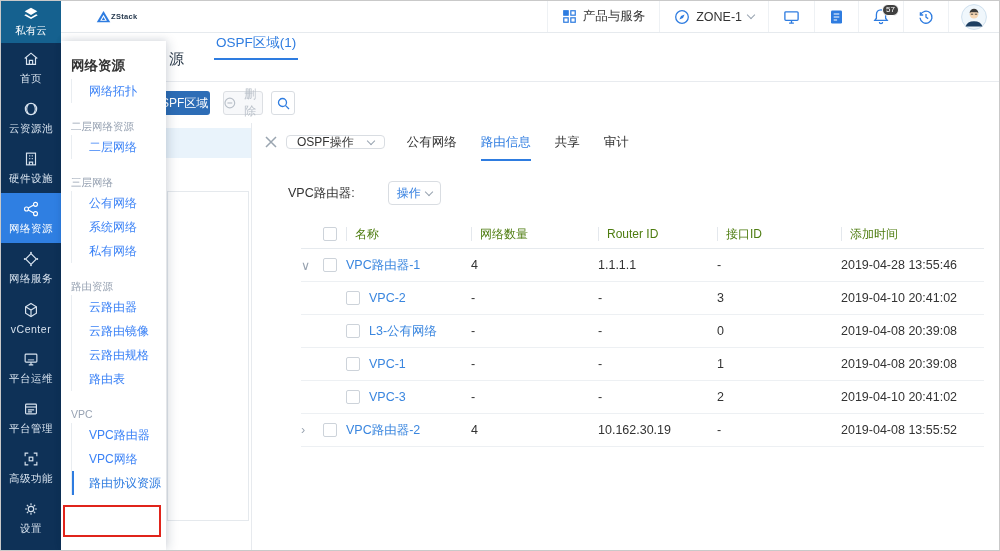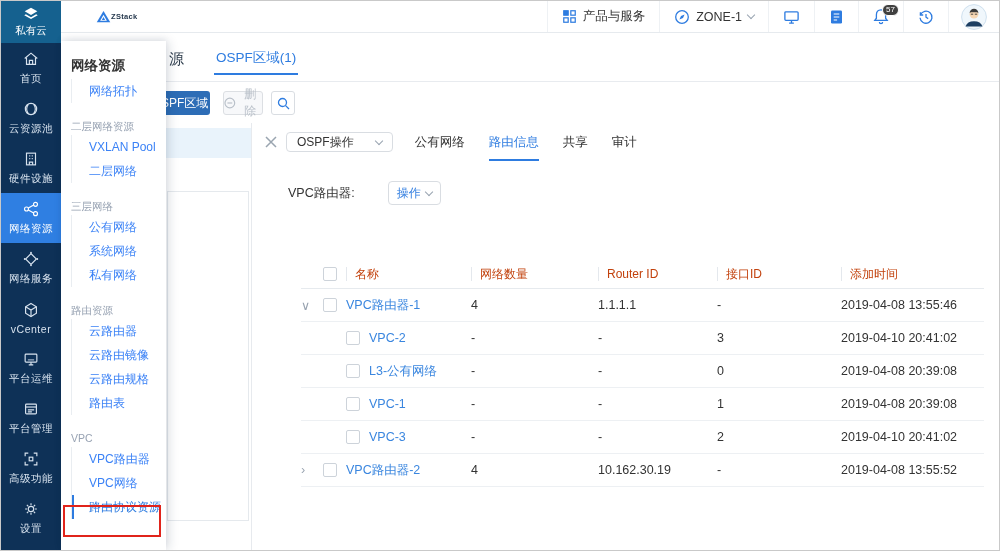--- a/index.html
+++ b/index.html
@@ -21,48 +21,48 @@
   .logo span { font-size:7.5px; font-weight:bold; color:#25384d; letter-spacing:.3px; }
   .topbar-right { margin-left:auto; display:flex; align-items:stretch; }
   .tb-item { display:flex; align-items:center; gap:6px; padding:0 14px; border-left:1px solid #eef1f4; font-size:12.5px; color:#333; cursor:pointer; position:relative; }
   .caret { width:6px; height:6px; border-right:1.3px solid #98a3b0; border-bottom:1.3px solid #98a3b0; transform:rotate(45deg); margin-top:-3px; }
   .badge { position:absolute; top:3px; right:4px; background:#404040; color:#fff; font-size:8px; line-height:10px; padding:0 3px; border-radius:6px; border:1px solid #fff; }
   .avatar-wrap { padding:0 12px; }
 
   
   .content { position:absolute; left:60px; top:32px; right:0; bottom:0; background:#fff; z-index:1; }
   .hidden-title { position:absolute; left:108px; top:17px; font-size:15px; color:#2b3a4a; }
-  .page-tab { position:absolute; left:155px; top:16px; font-size:13.5px; color:#2e7ce0; cursor:pointer; }
+  .page-tab { position:absolute; left:155px; top:1px; font-size:13.5px; color:#2e7ce0; cursor:pointer; }
   .page-tab::after { content:""; position:absolute; left:-2px; right:-2px; bottom:-8px; height:2px; background:#2e7ce0; }
   .tabs-border { position:absolute; left:0; top:48px; right:0; height:1px; background:#e8ebef; }
   .btn-create { position:absolute; left:65px; top:58px; width:84px; height:24px; background:#2d6db6; color:#fff; font-size:12px; border:none; border-radius:3px; cursor:pointer; }
   .btn-delete { position:absolute; left:162px; top:58px; width:40px; height:24px; background:#f7f8fa; color:#b9c0c9; font-size:12px; border:1px solid #dcdfe3; border-radius:3px; cursor:pointer; display:flex; align-items:center; justify-content:center; gap:3px; }
   .btn-search { position:absolute; left:210px; top:58px; width:24px; height:24px; background:#fff; border:1px solid #d9dde2; border-radius:3px; cursor:pointer; display:flex; align-items:center; justify-content:center; }
   .master-row-strip { position:absolute; left:105px; top:95px; width:85px; height:30px; background:#e9f3fb; }
   .ghost-box { position:absolute; left:106px; top:158px; width:82px; height:330px; background:#fff; border:1px solid #e5e9ed; }
   .detail-divider { position:absolute; left:190px; top:90px; bottom:0; width:1px; background:#e7eaee; }
 
   
   .detail { position:absolute; left:251px; top:122px; right:1px; bottom:1px; background:#fff; z-index:2; }
   .detail-head { position:absolute; left:0; top:0; right:0; height:38px; display:flex; align-items:center; }
   .close-btn { margin-left:12px; cursor:pointer; display:flex; align-items:center; }
-  .btn-ospf { margin-left:8px; height:20px; padding:0 10px; background:#fff; border:1px solid #d9dde2; border-radius:4px; font-size:12px; color:#333; cursor:pointer; display:flex; align-items:center; gap:22px; }
+  .btn-ospf { margin-left:8px; height:14px; padding:0 10px; background:#fff; border:1px solid #d9dde2; border-radius:4px; font-size:12px; color:#333; cursor:pointer; display:flex; align-items:center; gap:14px; }
   .detail-tabs { margin-left:22px; display:flex; gap:24px; height:38px; align-items:center; }
   .dtab { font-size:12.5px; color:#333; cursor:pointer; height:38px; line-height:38px; position:relative; }
   .dtab.active { color:#2e7ce0; }
   .dtab.active::after { content:""; position:absolute; left:0; right:0; bottom:0; height:2px; background:#2e7ce0; }
 
   .selector-row { position:absolute; left:36px; top:58px; display:flex; align-items:center; }
   .selector-label { font-size:12.5px; color:#333; }
   .btn-ops { margin-left:33px; height:24px; padding:0 8px; background:#fff; border:1px solid #d9dde2; border-radius:4px; font-size:12px; color:#2e7ce0; cursor:pointer; display:flex; align-items:center; gap:5px; }
 
   
   .table { position:absolute; left:49px; top:96px; right:14px; }
   .trow { display:flex; align-items:center; height:33px; border-bottom:1px solid #edf0f3; font-size:12.5px; color:#333; }
-  .thead { height:30px; border-bottom:1px solid #e6eaee; color:#c2410c; font-size:12px;margin-top:40px; }
+  .thead { height:30px; border-bottom:1px solid #e6eaee; color:#4d7c0f; font-size:12px; }
   .c-exp { width:22px; text-align:left; color:#98a3b0; cursor:pointer; }
   .c-name { width:148px; display:flex; align-items:center; }
   .trow.child .c-name { padding-left:23px; }
   .checkbox { width:14px; height:14px; border:1px solid #cdd3da; border-radius:2px; background:#fff; cursor:pointer; flex:none; }
   .name-link { margin-left:9px; color:#3a86df; cursor:pointer; }
   .c-qty { width:127px; } .c-rid { width:119px; } .c-if { width:124px; } .c-time { flex:1; }
   .thead .hdiv { border-left:1px solid #e4e8ed; padding-left:8px; height:14px; line-height:14px; display:inline-block; }
   .thead .c-qty, .thead .c-rid, .thead .c-if, .thead .c-time { position:relative; }
   .thead .hlabel { margin-left:9px; }
 
@@ -303,21 +303,21 @@
 
       <div class="trow">
         <span class="c-exp g-down">∨</span>
         <span class="c-name">
             <span class="checkbox"></span>
             <span class="name-link">VPC路由器-1</span>
           </span>
         <span class="c-qty">4</span>
         <span class="c-rid">1.1.1.1</span>
         <span class="c-if">-</span>
-        <span class="c-time">2019-04-08 13:55:46</span>
+        <span class="c-time">2019-04-28 13:55:46</span>
       </div>
 
       <div class="trow child">
         <span class="c-exp"></span>
         <span class="c-name">
             <span class="checkbox"></span>
             <span class="name-link">VPC-2</span>
           </span>
         <span class="c-qty">-</span>
         <span class="c-rid">-</span>
@@ -380,21 +380,20 @@
 
     <div class="menu-group">
       <div class="menu-items">
         <div class="menu-item">网络拓扑</div>
       </div>
     </div>
 
     <div class="menu-group">
       <div class="menu-header">二层网络资源</div>
       <div class="menu-items">
-        <div class="menu-item">VXLAN Pool</div>
         <div class="menu-item">二层网络</div>
       </div>
     </div>
 
     <div class="menu-group">
       <div class="menu-header">三层网络</div>
       <div class="menu-items">
         <div class="menu-item">公有网络</div>
         <div class="menu-item">系统网络</div>
         <div class="menu-item">私有网络</div>

